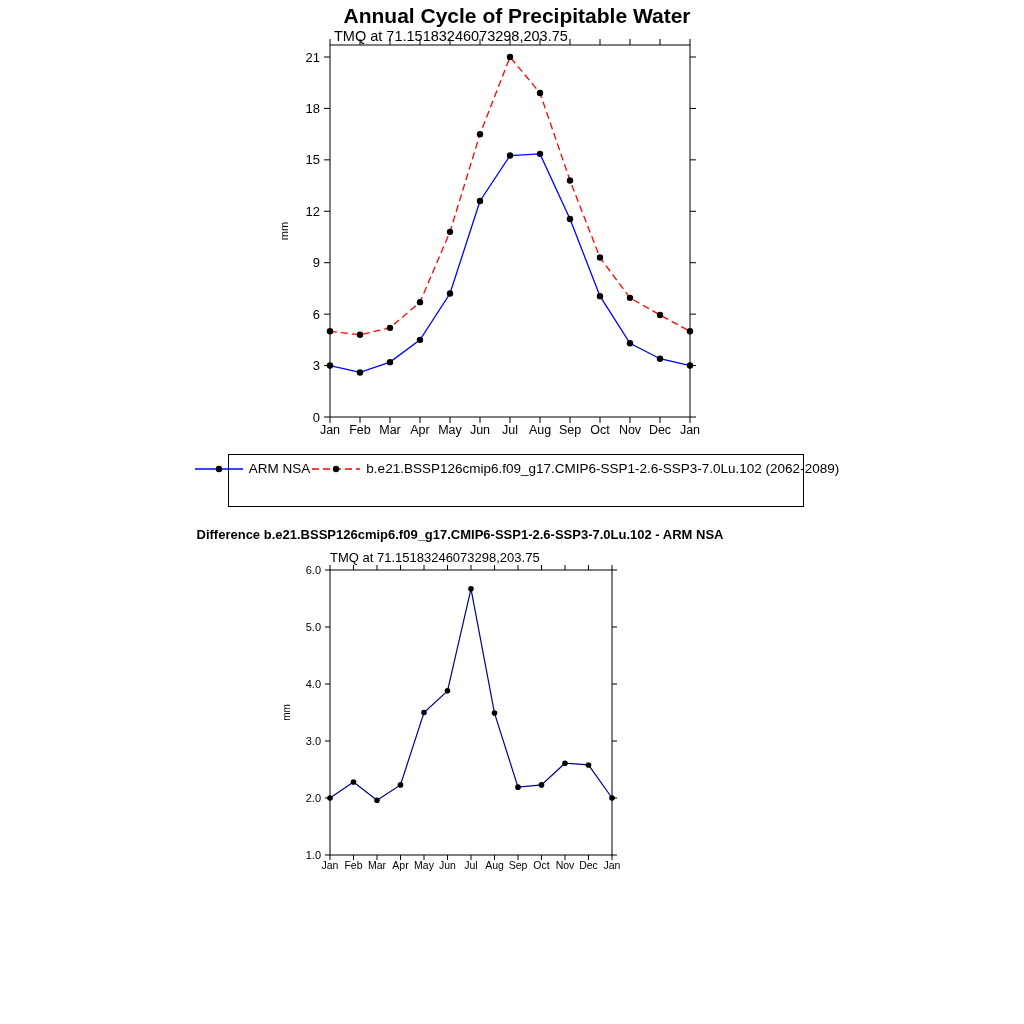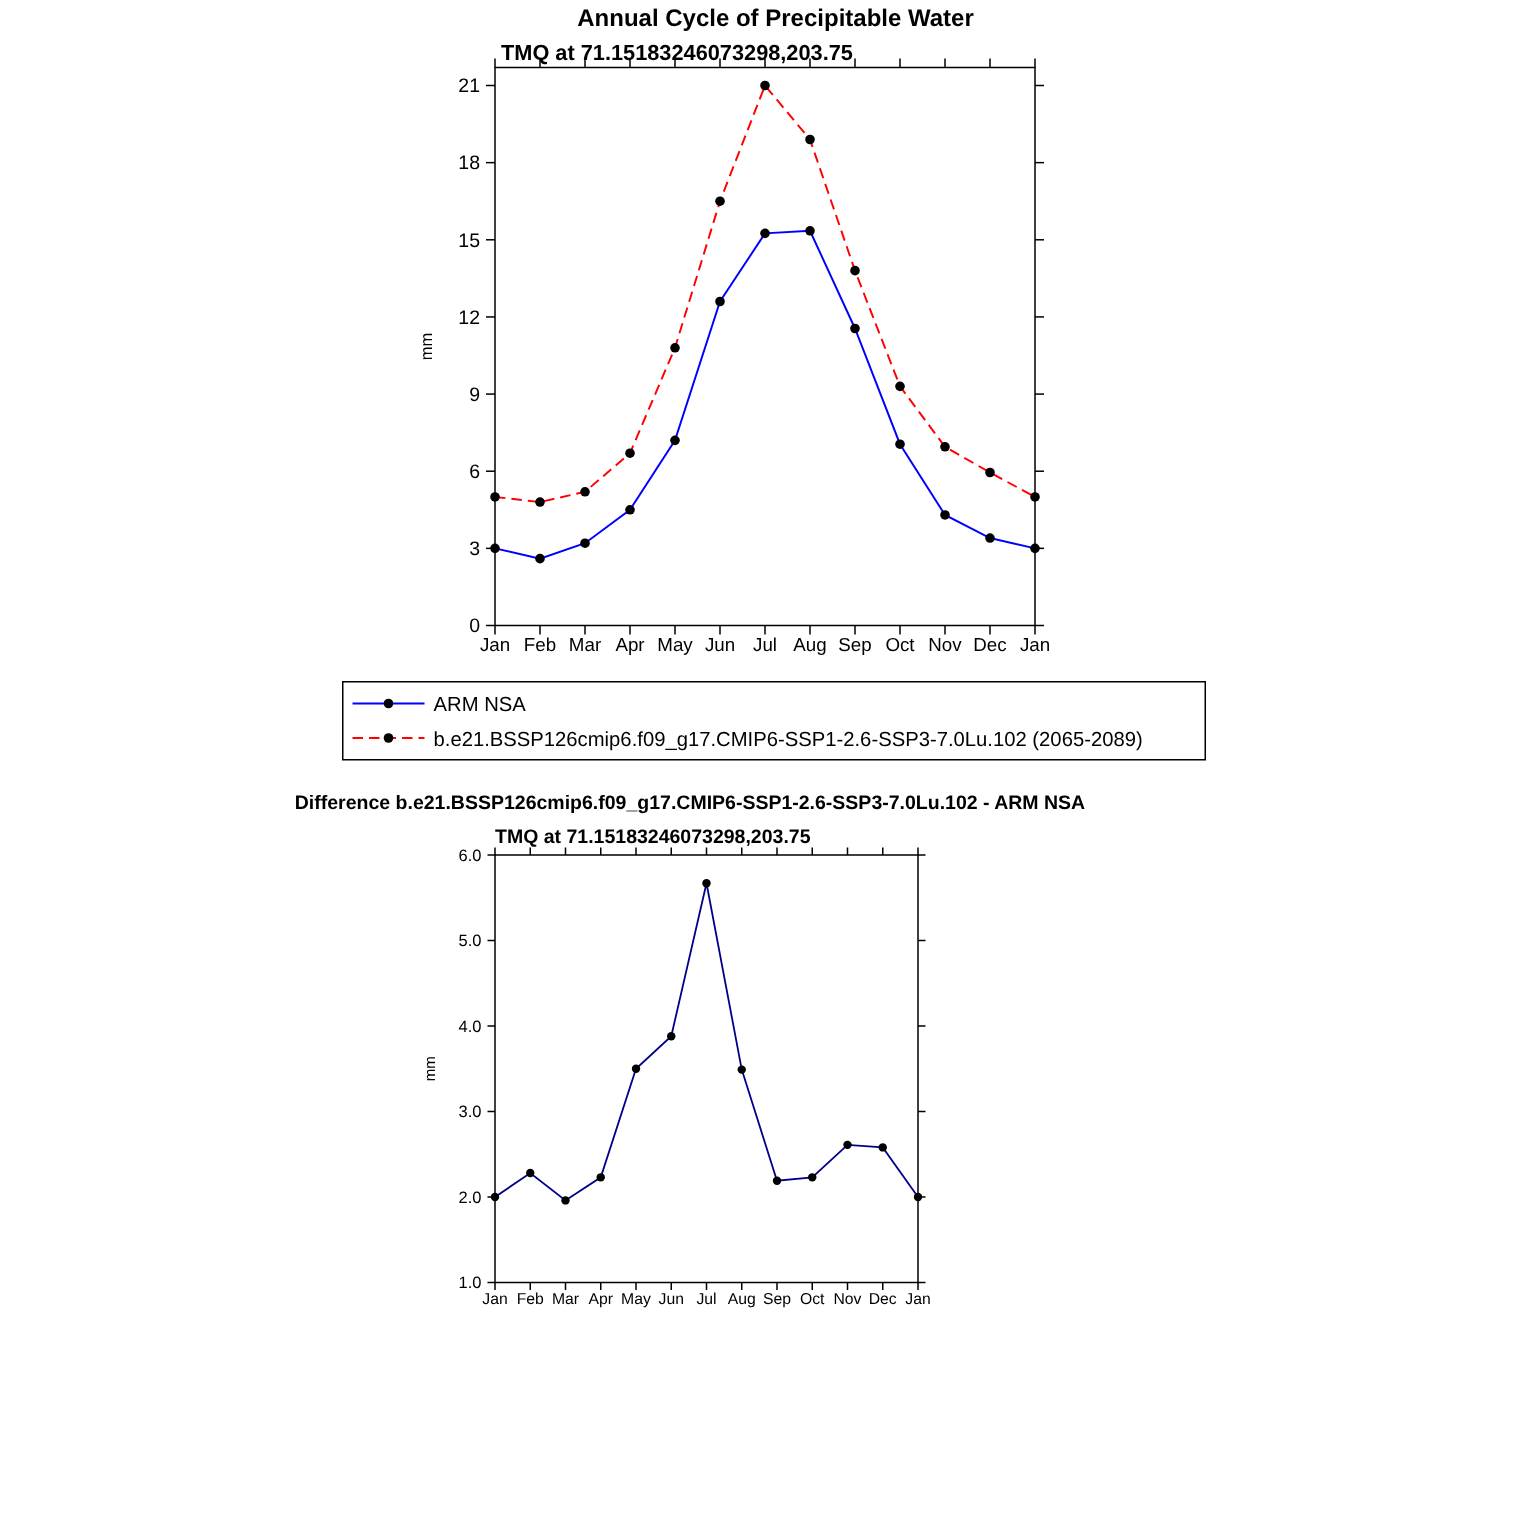--- a/index.html
+++ b/index.html
@@ -1,30 +1,30 @@
 <!DOCTYPE html>
 <html><head>
 <meta charset="utf-8">
 <style>
   * { margin: 0; padding: 0; box-sizing: border-box; }
   html, body { width: 1024px; height: 1024px; background: #ffffff; }
   body { font-family: "Liberation Sans", sans-serif; position: relative; overflow: hidden; color: #000; }
   .abs { position: absolute; }
   .chart-title { font-weight: bold; white-space: nowrap; transform: translateX(-50%); }
-  .chart-subtitle { white-space: nowrap; font-weight: bold; }
-  #top-title { left: 517px; top: 4px; font-size: 16px; }
+  .chart-subtitle { white-space: nowrap; }
+  #top-title { left: 517px; top: 4px; font-size: 21px; }
   #top-subtitle { left: 334px; top: 28px; font-size: 14.5px; }
   #chart-top { left: 270px; top: 30px; }
   #bottom-title { left: 460px; top: 527px; font-size: 13px; }
   #bottom-subtitle { left: 330px; top: 550px; font-size: 13px; }
   #chart-bottom { left: 270px; top: 560px; }
   svg { font-family: "Liberation Sans", sans-serif; }
   svg text { fill: #000; }
   .legend { left: 228px; top: 454px; width: 576px; height: 53px; border: 1px solid #000;
-            display: flex; flex-direction: column; justify-content: center; padding: 2px 4px; background: #fff; }
+            display: flex; flex-direction: row; justify-content: center; padding: 2px 4px; background: #fff; }
   .legend-row { display: flex; align-items: center; height: 23px; }
   .legend-label { font-size: 13.5px; white-space: nowrap; margin-left: 4px; }
   .legend-sample { flex: 0 0 auto; }
 </style>
 </head>
 <body>
 
 <div>
 
   <div class="abs chart-title" id="top-title">Annual Cycle of Precipitable Water</div>
@@ -131,21 +131,21 @@
         <line x1="2" y1="7" x2="50" y2="7" stroke-width="1.4" stroke="#0000ff"></line>
         <circle cx="26" cy="7" r="3.2" fill="#000000"></circle>
       </svg>
       <span class="legend-label">ARM NSA</span>
     </div>
     <div class="legend-row">
       <svg class="legend-sample" width="52" height="14">
         <line x1="2" y1="7" x2="50" y2="7" stroke-width="1.4" stroke="#ff0000" stroke-dasharray="7 4"></line>
         <circle cx="26" cy="7" r="3.2" fill="#000000"></circle>
       </svg>
-      <span class="legend-label">b.e21.BSSP126cmip6.f09_g17.CMIP6-SSP1-2.6-SSP3-7.0Lu.102 (2065-2089)</span>
+      <span class="legend-label">b.e21.BSSP126cmip6.f09_g17.CMIP6-SSP1-2.6-SSP3-7.0Lu.102 (2062-2089)</span>
     </div>
   </div>
 
   <div class="abs chart-title" id="bottom-title">Difference b.e21.BSSP126cmip6.f09_g17.CMIP6-SSP1-2.6-SSP3-7.0Lu.102 - ARM NSA</div>
   <div class="abs chart-subtitle" id="bottom-subtitle">TMQ at 71.15183246073298,203.75</div>
   <svg class="abs" id="chart-bottom" width="400" height="320">
       <rect x="60" y="10" width="282" height="285" fill="none" stroke="#000" stroke-width="1"></rect>
       <line x1="55" y1="295" x2="60" y2="295" stroke="#000"></line>
       <line x1="342" y1="295" x2="347" y2="295" stroke="#000"></line>
       <text x="51" y="298.85" text-anchor="end" font-size="11">1.0</text>

